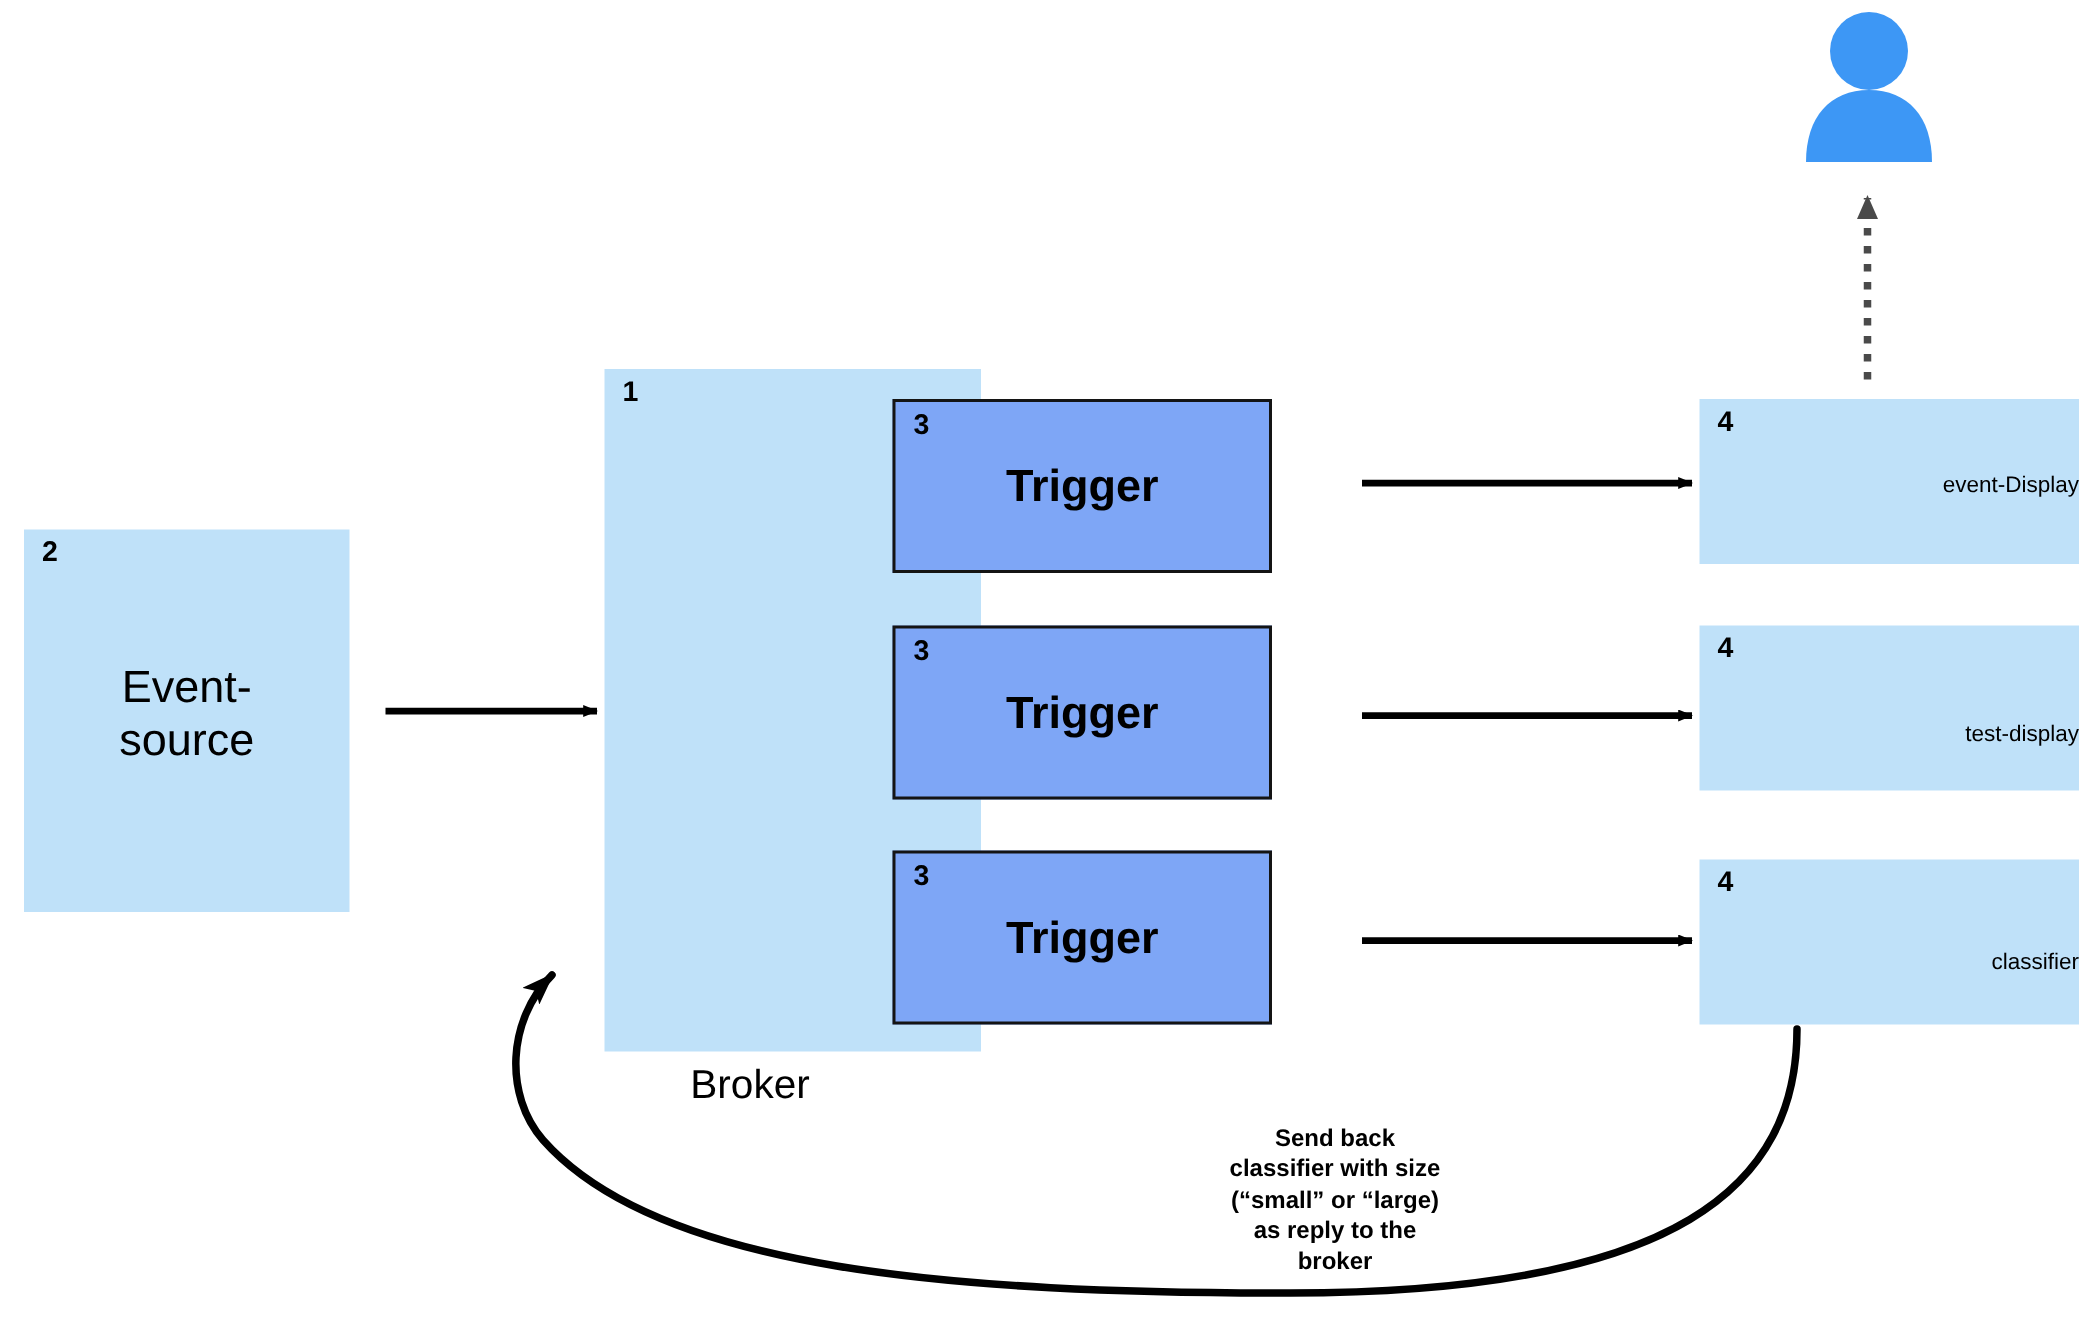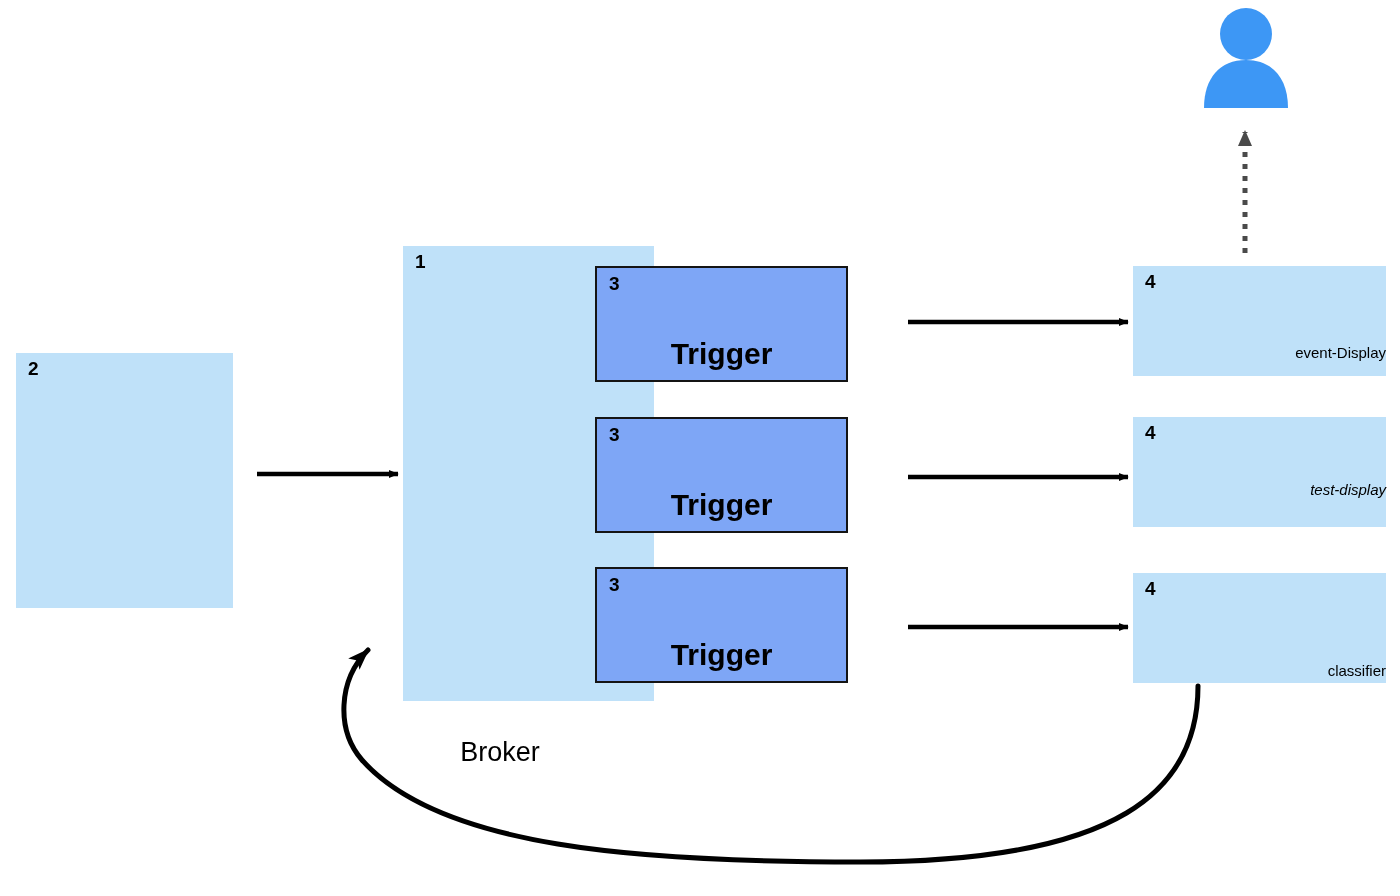--- a/index.html
+++ b/index.html
@@ -43,21 +43,20 @@
     color: #000000;
     line-height: 1;
     letter-spacing: 0px;
   }
   .node-center {
     position: absolute;
     left: 0;
     right: 0;
     text-align: center;
     color: #000000;
-    margin-top: 29px;
   }
   .label-big {
     font-size: 30px;
     font-weight: 500;
     line-height: 1.18;
   }
   .label-trigger {
     font-size: 30px;
     font-weight: bold;
     line-height: 1.18;
@@ -139,20 +138,22 @@
 
   <div class="person-wrap" style="left:1200px; top:8px; width:92px; height:102px;">
     <svg width="92" height="102" viewBox="0 0 92 102">
       <circle cx="46" cy="26" r="26" fill="#3d97f5"></circle>
       <path d="M46,52 C72,52 88,70 88,100 L4,100 C4,70 20,52 46,52 Z" fill="#3d97f5"></path>
     </svg>
   </div>
 
   <div class="node box-light" style="left:16px; top:353px; width:217px; height:255px;">
     <span class="corner-num">2</span>
+    <span class="node-center label-big" style="top: 88px; white-space: pre-line;">Event-
+source</span>
   </div>
 
   <div class="node box-light" style="left:403px; top:246px; width:251px; height:455px;">
     <span class="corner-num">1</span>
     <span class="node-center label-broker" style="top:462px; left:0; width:194px;">Broker</span>
   </div>
 
   <div class="node box-trigger" style="left:595px; top:266px; width:253px; height:116px;">
     <span class="corner-num">3</span>
     <span class="node-center label-trigger" style="top:39px;">Trigger</span>
@@ -168,22 +169,27 @@
     <span class="node-center label-trigger" style="top:39px;">Trigger</span>
   </div>
 
   <div class="node box-light" style="left:1133px; top:266px; width:253px; height:110px;">
     <span class="corner-num">4</span>
     <span class="node-center label-small" style="top:49px;">event-Display</span>
   </div>
 
   <div class="node box-light" style="left:1133px; top:417px; width:253px; height:110px;">
     <span class="corner-num">4</span>
-    <span class="node-center label-small" style="top:35px;font-style:italic;">test-display</span>
+    <span class="node-center label-small" style="top:64px;">test-display</span>
   </div>
 
   <div class="node box-light" style="left:1133px; top:573px; width:253px; height:110px;">
     <span class="corner-num">4</span>
     <span class="node-center label-small" style="top:60px;">classifier</span>
   </div>
 
+  <div class="caption" style="left: 770px; top: 750px; width: 240px; white-space: pre-line;">Send back
+classifier with size
+(“small” or “large)
+as reply to the
+broker</div>
 
 </div>
 
 </body></html>

